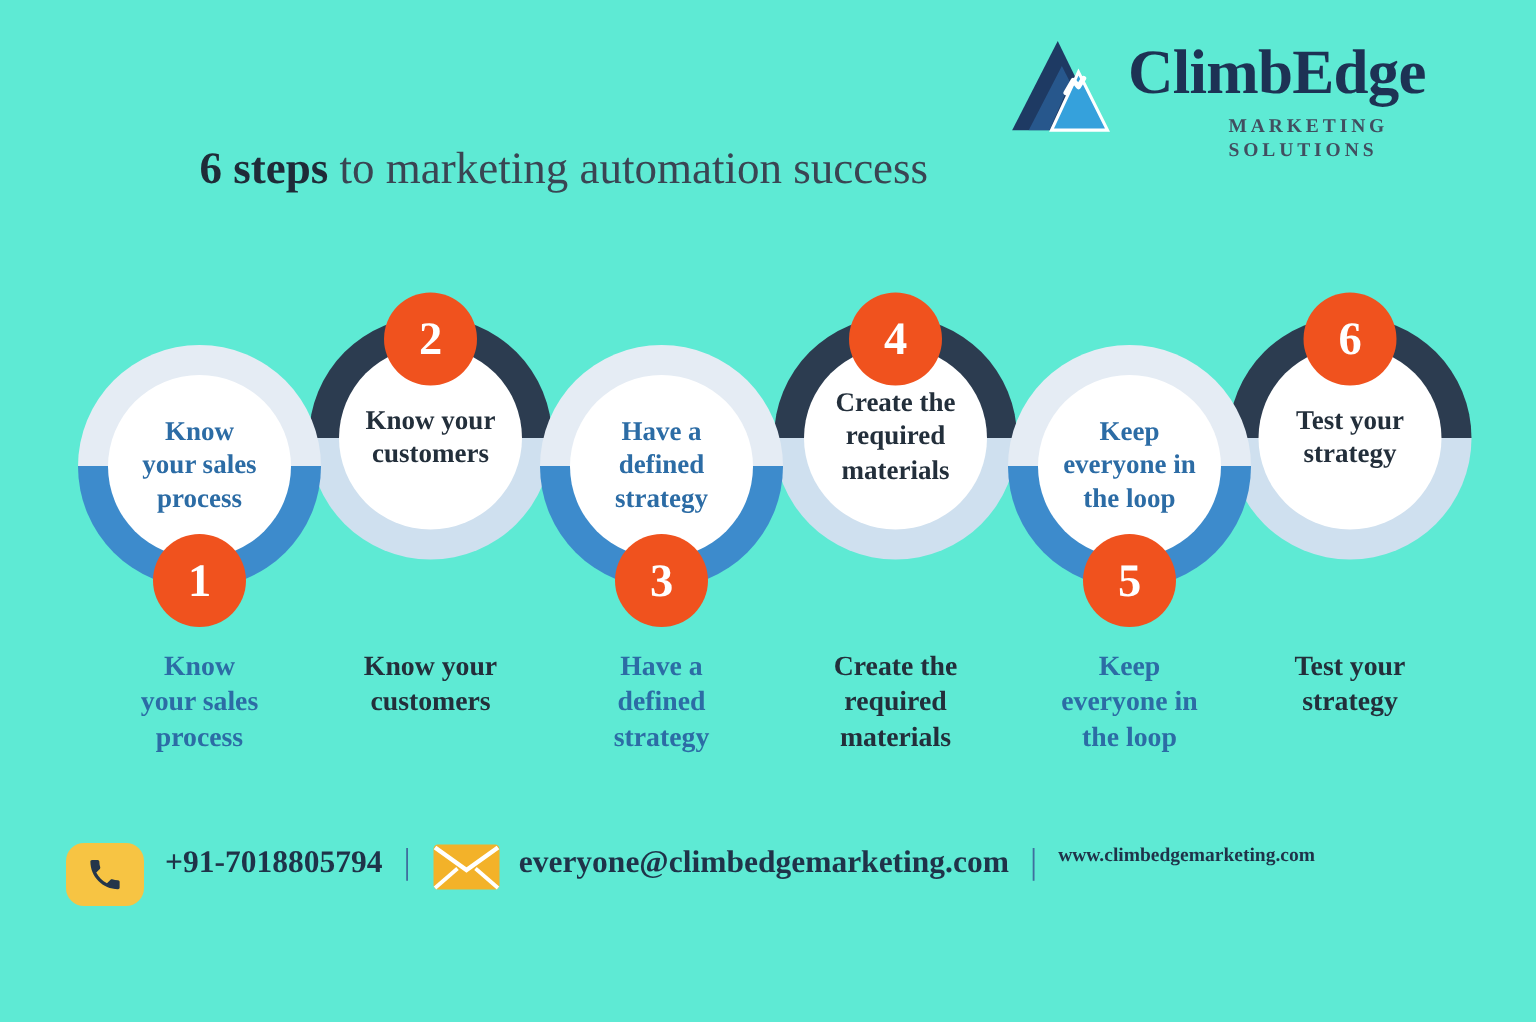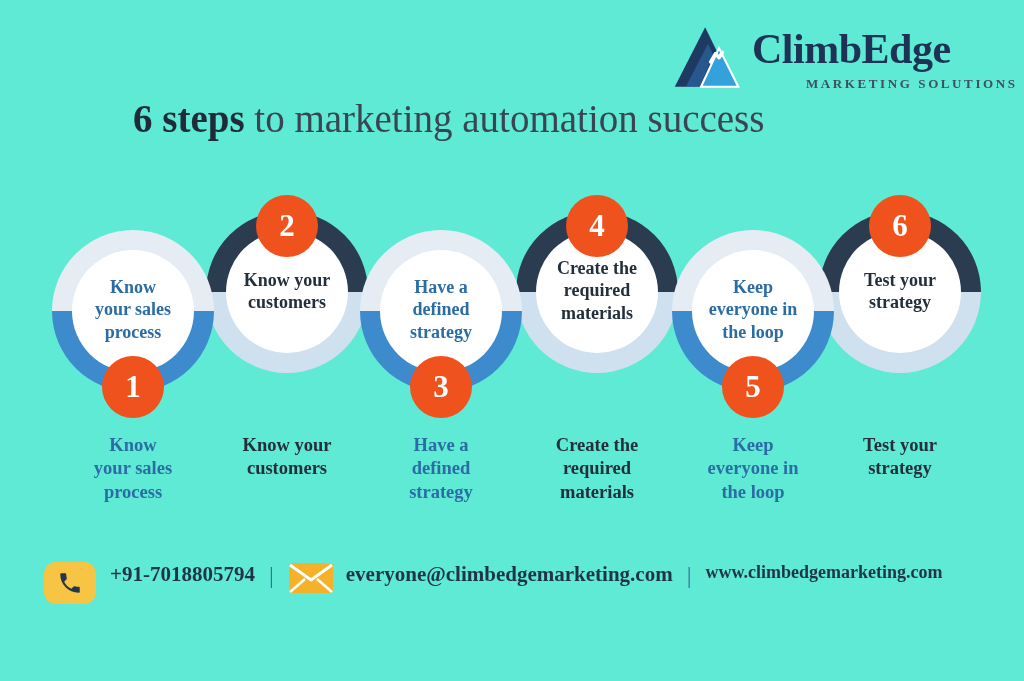--- a/index.html
+++ b/index.html
@@ -6,24 +6,24 @@
   .canvas{
     position:relative;width:1024px;height:681px;background:#5eead4;overflow:hidden;
     font-family:Liberation Serif, serif;
   }
 
   
   .logo{position:absolute;top:18px;left:672px;display:flex;align-items:flex-start;}
   .logo-mark{width:76px;height:74px;flex:0 0 auto;}
   .logo-textcol{margin-left:4px;margin-top:10px;display:flex;flex-direction:column;}
   .logo-name{font-size:42px;font-weight:700;color:#1d3254;letter-spacing:-0.5px;line-height:1;}
-  .logo-tagline{font-size:13px;font-weight:600;color:#414e60;letter-spacing:2.6px;margin-top:6px;margin-left:6px;padding-left:48px;}
+  .logo-tagline{font-size:13px;font-weight:600;color:#414e60;letter-spacing:2.6px;margin-top:6px;margin-left:19px;padding-left:48px;}
 
   
-  .title{position:absolute;left:133px;top:96px;font-size:39px;color:#3a4553;white-space:nowrap;text-align:center;}
+  .title{position:absolute;left:133px;top:96px;font-size:30px;color:#3a4553;white-space:nowrap;text-align:center;}
   .title .hl{font-weight:800;color:#1f2b38;}
 
   
   .step{position:absolute;width:162px;height:162px;}
   .step .band{
     position:absolute;inset:0;border-radius:50%;
   }
   .step.odd .band{background:linear-gradient(180deg,#e5ecf4 50%,#3d8bcc 50%);}
   .step.even .band{background:linear-gradient(180deg,#2c3c50 50%,#cfe0ef 50%);}
   .step .band::before{
@@ -71,21 +71,21 @@
     display:flex;align-items:flex-start;
   }
   .phone-chip{
     width:52px;height:42px;border-radius:12px;background:#f7c443;
     display:flex;align-items:center;justify-content:center;flex:0 0 auto;
   }
   .footer .phone-num{font-size:21px;font-weight:700;color:#1f3349;margin-left:14px;white-space:nowrap;}
   .footer .sep{font-size:24px;font-weight:400;color:#3f6e9e;margin:0 14px;}
   .mail-glyph{flex:0 0 auto;display:block;}
   .footer .email{font-size:21px;font-weight:700;color:#1f3349;margin-left:12px;white-space:nowrap;}
-  .footer .website{font-size:18px;font-weight:700;color:#1f3349;white-space:nowrap;}
+  .footer .website{font-size:13px;font-weight:700;color:#1f3349;white-space:nowrap;}
 </style>
 </head>
 <body>
 
 <div class="canvas">
 
   <div class="logo">
     <svg class="logo-mark" viewBox="0 0 110 100">
       <polygon points="4,96 48,10 90,96" fill="#1e3a63"></polygon>
       <polygon points="20,96 52,34 60,50 40,96" fill="#2f6fae" opacity="0.55"></polygon>

